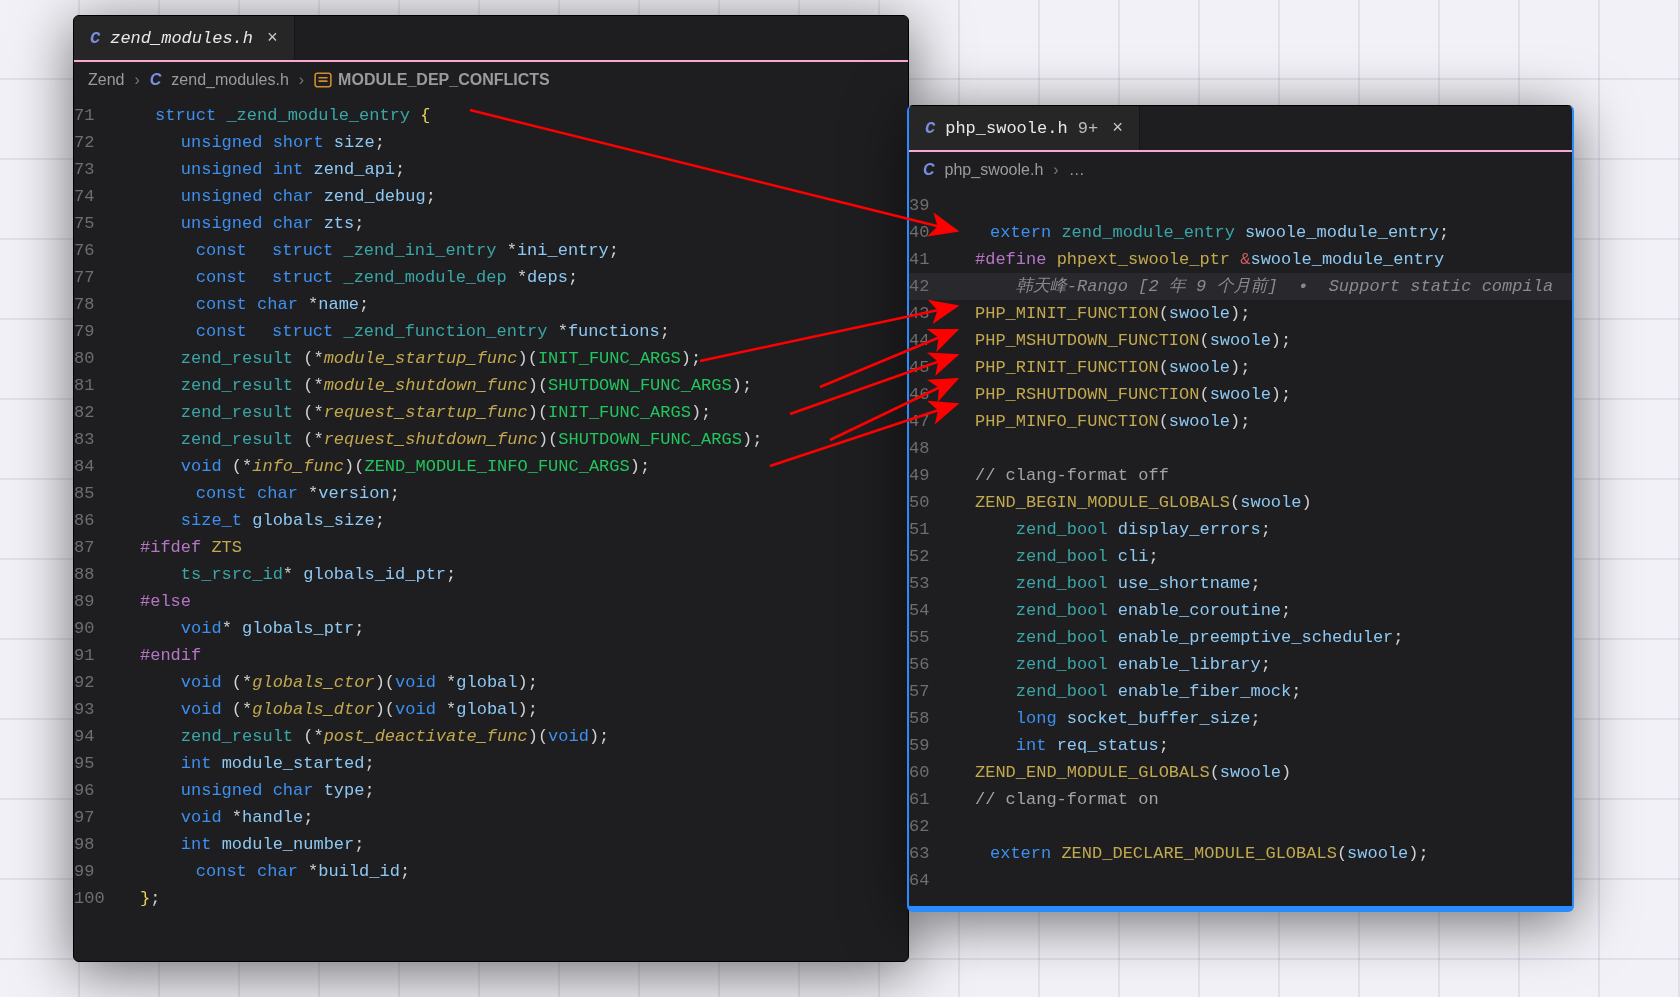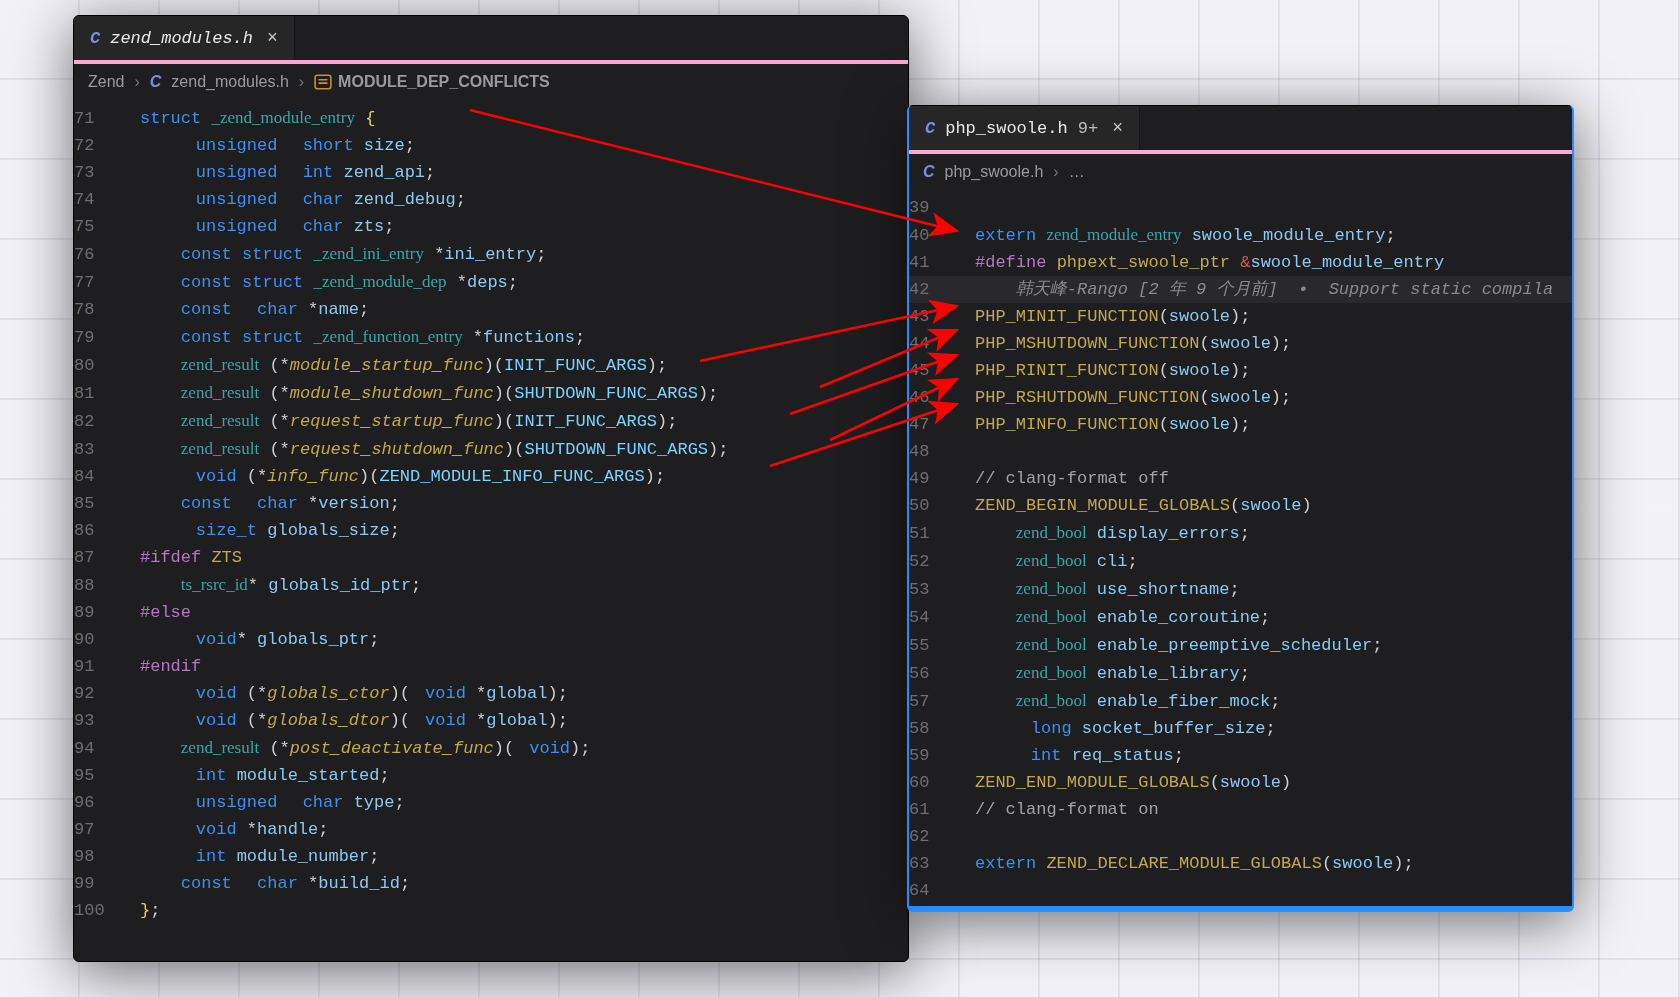--- a/index.html
+++ b/index.html
@@ -5,36 +5,36 @@
   html,body{margin:0;padding:0;width:1680px;height:997px;overflow:hidden;font-family:Menlo,Consolas,"Liberation Mono",monospace;font-size:17px;}
   .canvas{position:relative;width:1680px;height:997px;background:repeating-linear-gradient(to right,#f8f8fb 0 78px,#e7e7ef 78px 80px),repeating-linear-gradient(to bottom,#f8f8fb 0 78px,#e7e7ef 78px 80px);background-blend-mode:multiply;}
   .editor{position:absolute;background:#1e1e21;color:#ccc;border-radius:6px;box-shadow:0 10px 60px rgba(0,0,0,.55);border:1px solid #000;overflow:hidden;}
   .editor-left{left:73px;top:15px;width:834px;height:945px;}
   .editor-right{left:907px;top:105px;width:663px;height:800px;border-left:2px solid #2a8cff;border-right:2px solid #2a8cff;border-bottom:6px solid #2a8cff;}
   .tabbar{height:44px;background:#1e1e21;display:flex;align-items:stretch;}
   .tab{display:flex;align-items:center;gap:10px;padding:0 16px;background:#262627;color:#e8e8e8;border-right:1px solid #151517;}
   .tab .lang{color:#7a8de0;font-weight:bold;font-style:italic;}
   .tab .mod{color:#bbb;}
   .tab .close{color:#ccc;margin-left:4px;font-size:18px;line-height:1;}
-  .crumb{height:36px;display:flex;align-items:center;gap:10px;padding:0 14px;color:#9b9b9d;background:#1e1e21;border-top:4px solid #f9a8d4;font-family:-apple-system,Helvetica,Arial,sans-serif;font-size:16px;}
+  .crumb{height:36px;display:flex;align-items:center;gap:10px;padding:0 14px;color:#9b9b9d;background:#1e1e21;border-top:2px solid #f9a8d4;font-family:-apple-system,Helvetica,Arial,sans-serif;font-size:16px;}
   .crumb .crumb-lang{color:#7a8de0;font-style:italic;font-weight:bold;}
   .crumb .chev{color:#777;}
   .crumb .sym{display:inline-flex;align-items:center;gap:6px;font-weight:bold;}
   .crumb .sym-ic{display:inline-flex;width:18px;height:18px;}
   .gutter{display:inline-block;width:42px;padding-right:24px;color:#6e6e70;user-select:none;}
   .code{padding:4px 0 20px 0;line-height:27px;white-space:pre;}
   .codeline{display:block;}
   .codeline.hl{background:rgba(120,120,130,0.12);}
-  .t-kw{color:#3d90f0;}           
-  .t-type{color:#3d90f0;margin-left:15px;}         
-  .t-typename{color:#3aa6a6;font-family:Liberation Serif, serif;}
+  .t-kw{color:#3d90f0;margin-left:15px;}           
+  .t-type{color:#3d90f0;}         
+  .t-typename{color:#3aa6a6;}
   .t-fnptr{color:#c2a94e;font-style:italic;}        
   .t-macro{color:#c2a94e;}        
   .t-macrofn{color:#c2a94e;}      
-  .t-macroarg{color:#7dd3fc;}     
+  .t-macroarg{color:#22c55e;}     
   .t-field{color:#8ec9f3;}        
   .t-pp{color:#b675c6;}
   .t-punc{color:#d0d0d0;}
   .t-brace{color:#e6d35a;}
   .t-op{color:#d0d0d0;}
   .t-amp{color:#ce5d5d;}
   .t-cmt{color:#a3a3a3;}
   .t-blame{color:#8a8a8e;font-style:italic;}
   .t-arg{color:#8ec9f3;}
   .arrows{position:absolute;inset:0;pointer-events:none;}

